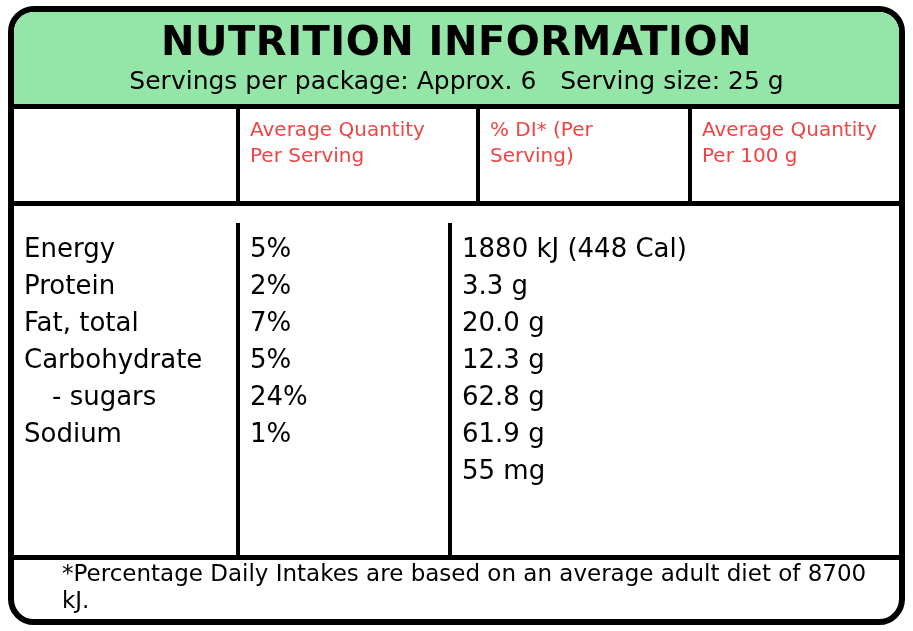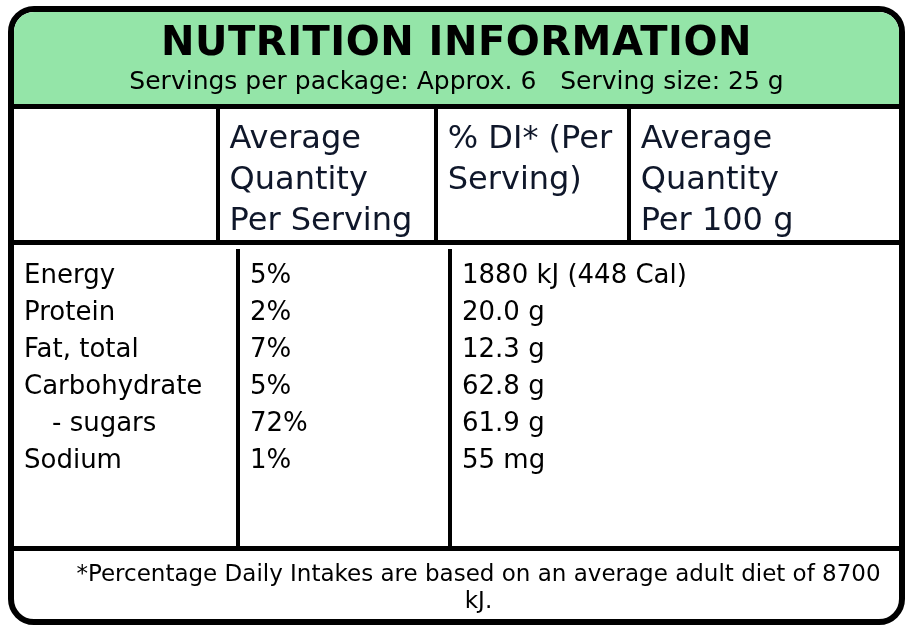--- a/index.html
+++ b/index.html
@@ -70,55 +70,54 @@
 
   .thead {
     display: flex;
     border-bottom: 5px solid #000000;
     min-height: 92px;
   }
   .tbody {
     display: flex;
     flex: 1 1 auto;
     border-bottom: 5px solid #000000;
-    padding-top: 4px;
+    padding-top: 17px;
   }
 
   .col {
     box-sizing: border-box;
     padding: 8px 0 0 10px;
   }
   .col-nutrient { width: 222px; }
   .col-per-serving { width: 240px; border-left: 4px solid #000000; }
   .col-di { width: 212px; border-left: 4px solid #000000; }
   .col-per100 { flex: 1 1 auto; border-left: 4px solid #000000; }
 
   .hcell {
     font-family: "DejaVu Sans", sans-serif;
-    font-size: 32px;
-    color: #0f172a;
+    font-size: 20px;
+    color: #ef4444;
     line-height: 1.28;
     padding-right: 6px;
   }
 
   .cell {
     font-family: "DejaVu Sans", sans-serif;
     font-size: 26px;
     color: #000000;
     line-height: 1.37;
     white-space: pre;
     height: 37px;
   }
   .cell.indent { padding-left: 28px; }
 
   
   .footer {
     flex: 0 0 auto;
-    text-align: center;
-    padding: 9px 4px 4px 4px;
+    padding: 0 4px 4px 4px;
     margin-left: 44px;
   }
   .footnote {
     font-family: "DejaVu Sans", sans-serif;
     font-size: 23px;
     color: #000000;
     line-height: 1.2;
   }
 </style>
 </head>
@@ -159,25 +158,26 @@
           <div class="cell">Fat, total</div>
           <div class="cell">Carbohydrate</div>
           <div class="cell indent">- sugars</div>
           <div class="cell">Sodium</div>
         </div>
         <div class="col col-di">
           <div class="cell">5%</div>
           <div class="cell">2%</div>
           <div class="cell">7%</div>
           <div class="cell">5%</div>
-          <div class="cell">72%</div>
+          <div class="cell">24%</div>
           <div class="cell">1%</div>
         </div>
         <div class="col col-per100">
           <div class="cell">1880 kJ (448 Cal)</div>
+          <div class="cell">3.3 g</div>
           <div class="cell">20.0 g</div>
           <div class="cell">12.3 g</div>
           <div class="cell">62.8 g</div>
           <div class="cell">61.9 g</div>
           <div class="cell">55 mg</div>
         </div>
       </div>
 
     </div>
 

